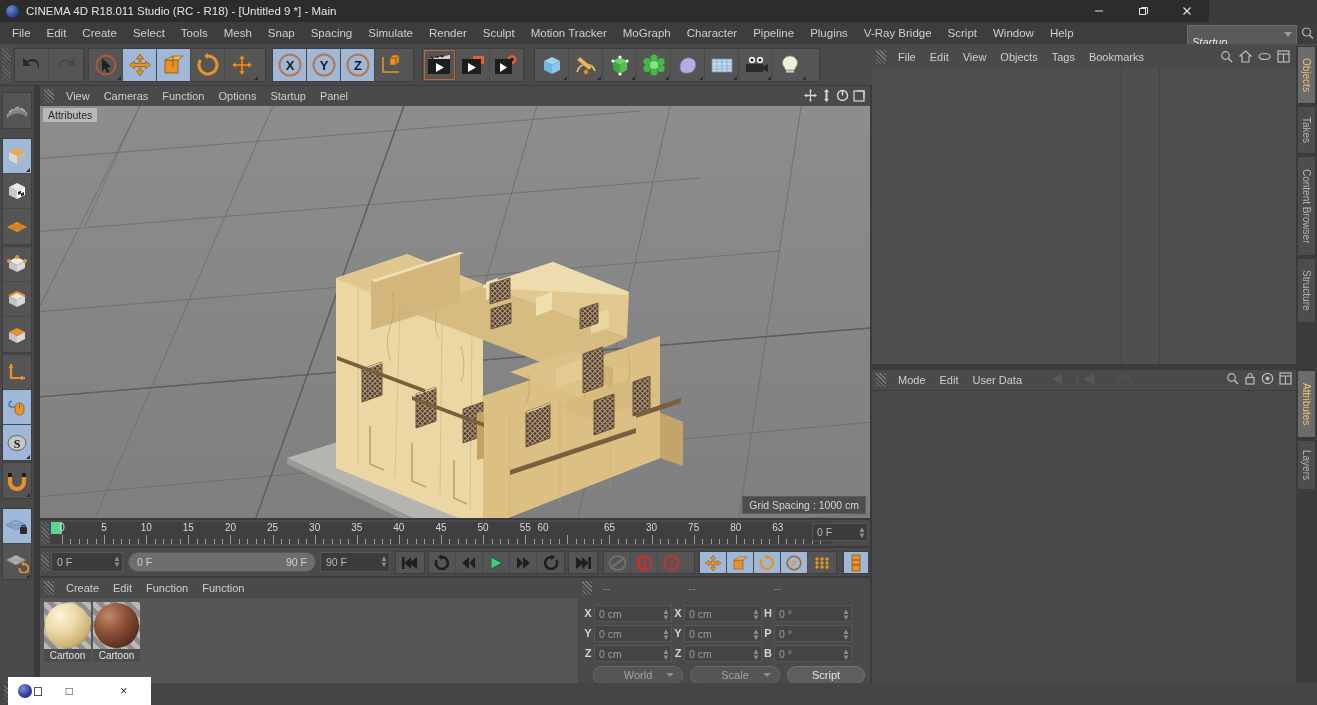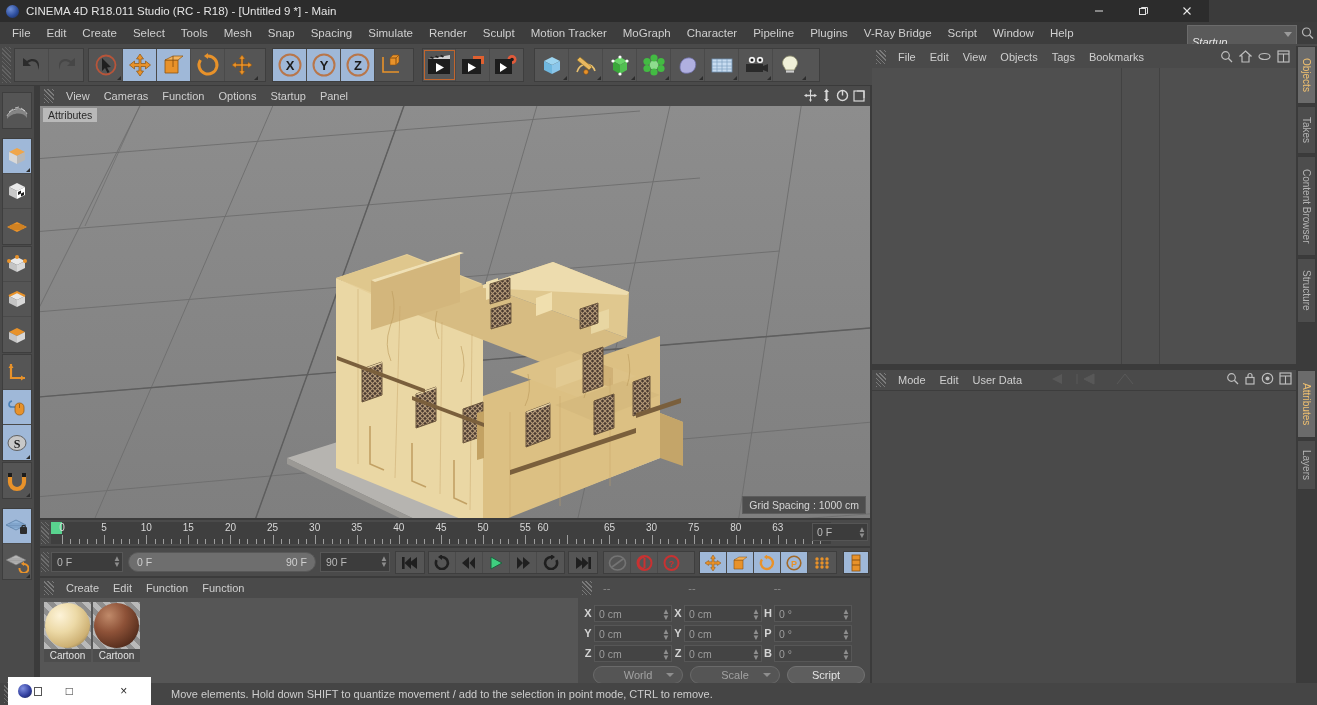--- a/index.html
+++ b/index.html
@@ -1249,21 +1249,20 @@
     <div class="rail-tab active" style="top:0px;   height:58px;">Objects</div>
     <div class="rail-tab" style="top:60px;  height:48px;">Takes</div>
     <div class="rail-tab" style="top:110px; height:100px;">Content Browser</div>
     <div class="rail-tab" style="top:212px; height:65px;">Structure</div>
     <div class="rail-tab active" style="top:324px; height:68px;">Attributes</div>
     <div class="rail-tab" style="top:394px; height:50px;">Layers</div>
   </div>
 
   <div class="statusbar">
     <div class="status-grip"></div>
-    <div class="status-text" style="margin-left:155px;">Move elements. Hold down SHIFT to quantize movement / add to the selection in point mode, CTRL to remove.</div>
   </div>
 
   <div class="overlay-win">
     <div class="ow-logo"></div>
     <div class="ow-sq"></div>
     <div class="ow-btn">□</div>
     <div class="ow-btn">×</div>
   </div>
 
 </div>

